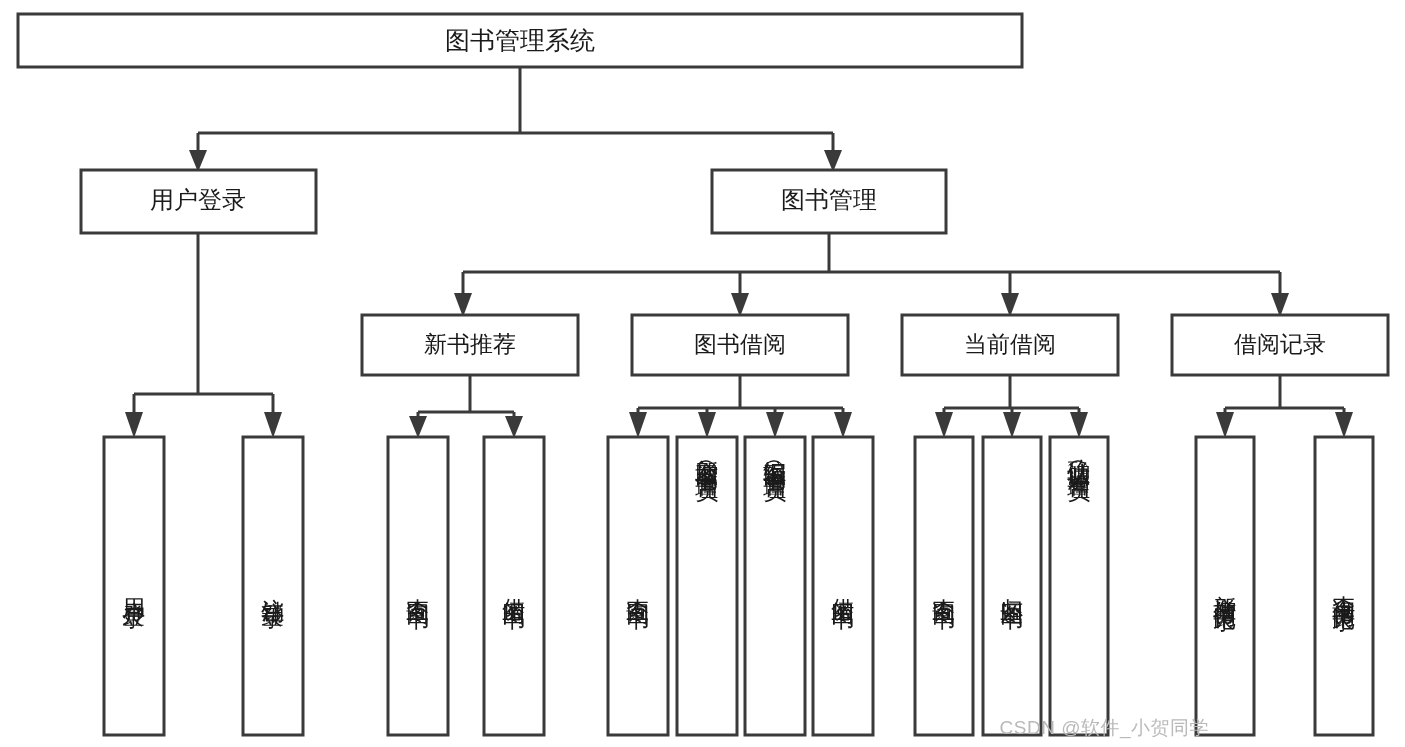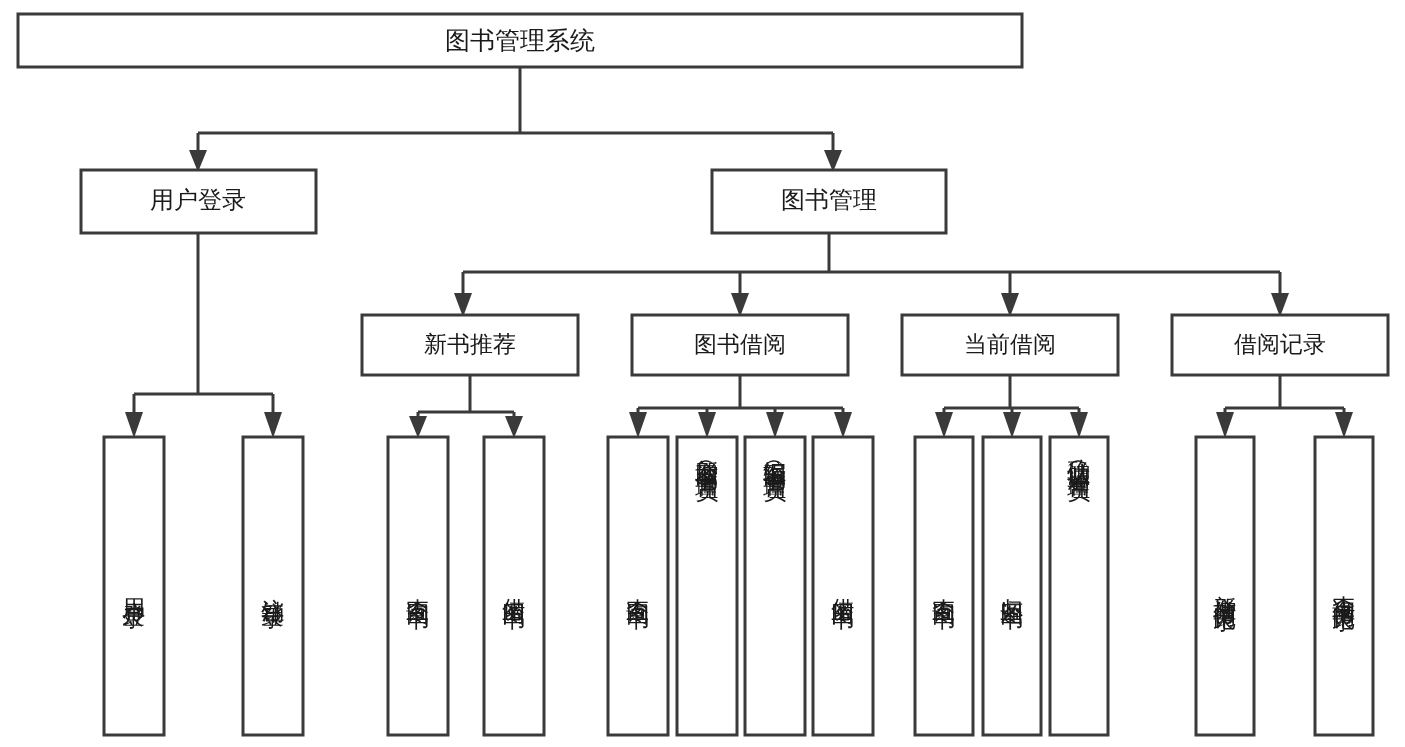--- a/index.html
+++ b/index.html
@@ -205,13 +205,14 @@
   <div class="leaf-label-holder" style="left:1050px;top:441px;width:58px;height:290px;align-items:flex-start;">
     <span class="leaf-label">确认归还（管理员）</span>
   </div>
   <div class="leaf-label-holder" style="left:1196px;top:437px;width:58px;height:298px;">
     <span class="leaf-label">新增借阅记录</span>
   </div>
   <div class="leaf-label-holder" style="left:1315px;top:437px;width:58px;height:298px;">
     <span class="leaf-label">查询借阅记录</span>
   </div>
 
+  <div id="watermark">CSDN @软件_小贺同学</div>
 </div>
 
 </body></html>

